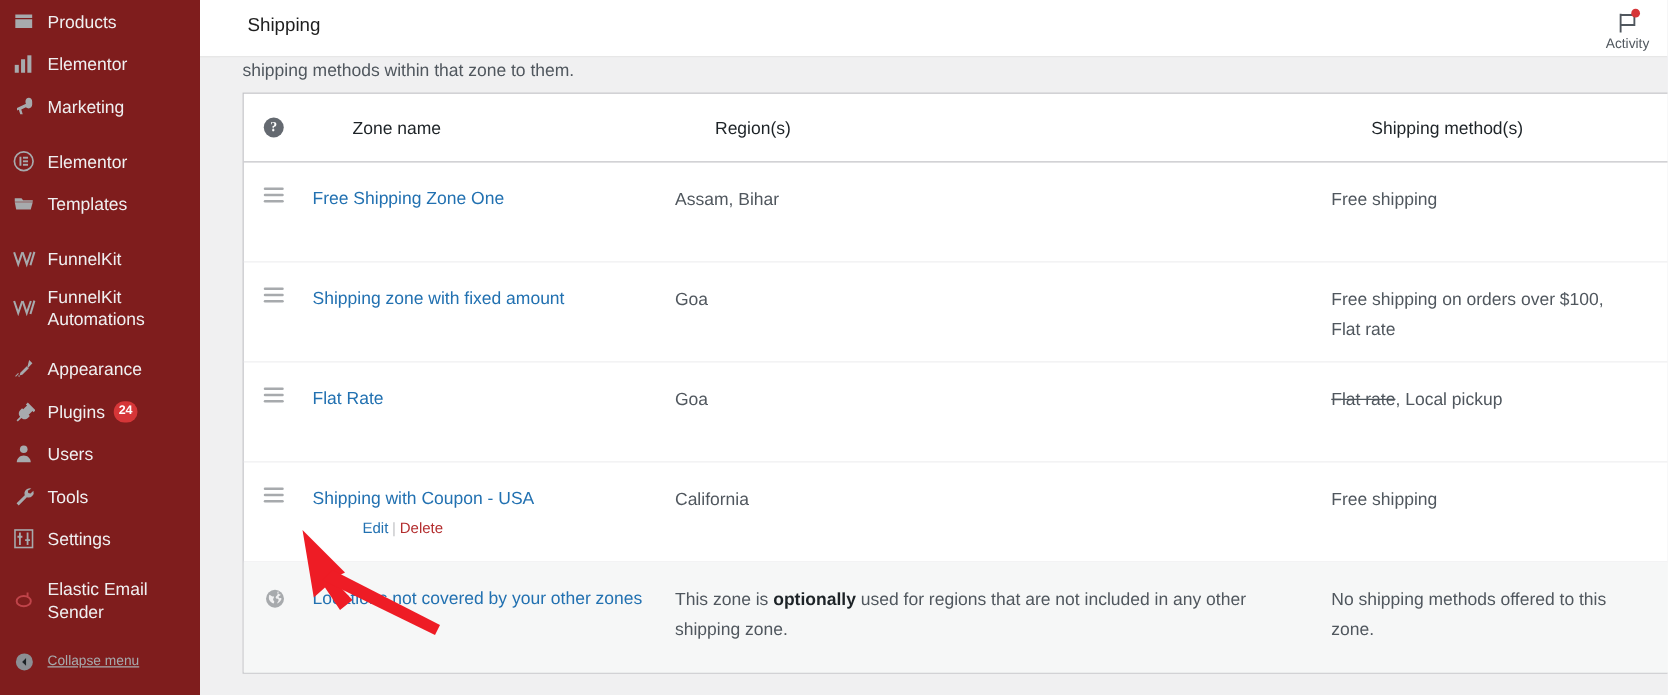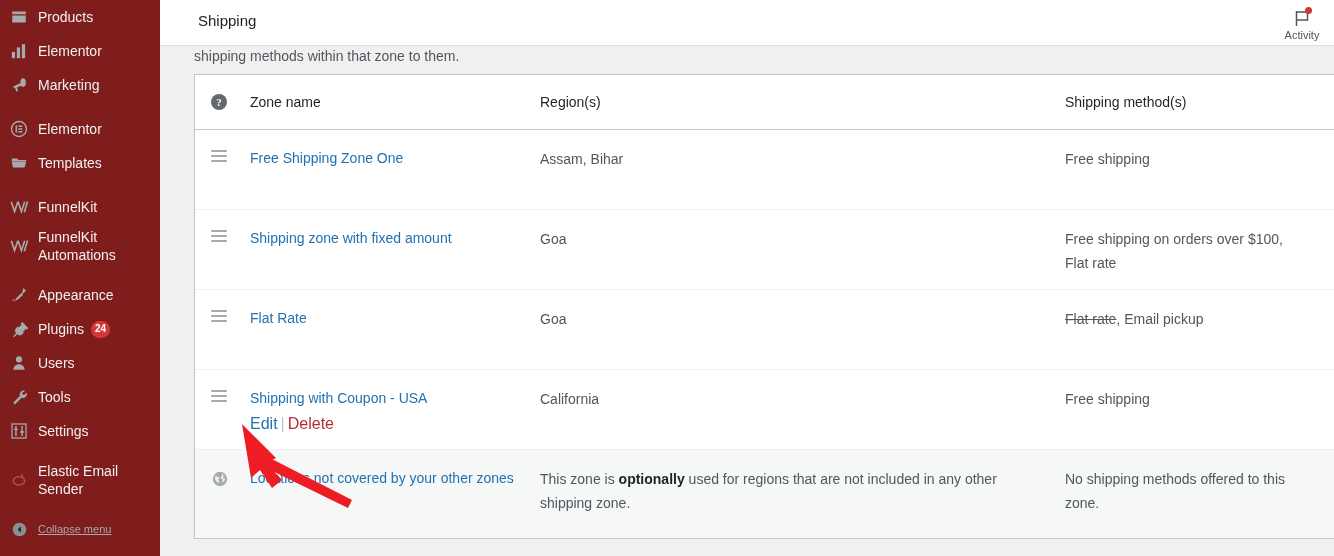--- a/index.html
+++ b/index.html
@@ -111,21 +111,21 @@
     min-height: 80px;
   }
   .z-body-row.worldwide {
     background: #f6f7f7;
     border-bottom: none;
     min-height: 88px;
   }
   .c-handle { width: 55px; flex: 0 0 55px; padding-top: 20px; padding-left: 16px; }
   .z-head .c-handle { padding-top: 0; }
   .c-name   { width: 290px; flex: 0 0 290px; padding-top: 18px; }
-  .z-head .c-name { padding-top: 0; }
+  .z-head .c-name { padding-top: 0; margin-left: 32px; }
   .c-region { width: 525px; flex: 0 0 525px; padding-top: 18px; padding-right: 24px; }
   .z-head .c-region { padding-top: 0; }
   .c-method { flex: 1 1 auto; padding-top: 18px; padding-right: 16px; }
   .z-head .c-method { padding-top: 0; }
 
   .th-text { font-size: 14px; color: #1d2327; }
   .help-icon {
     width: 16px; height: 16px; border-radius: 50%;
     background: #646970; color: #fff;
     font-size: 11px; font-weight: bold;
@@ -141,22 +141,23 @@
   .drag-handle span:last-child { margin-bottom: 0; }
   .globe-icon { width: 18px; height: 18px; color: #8c8f94; }
   .globe-icon svg { display: block; }
 
   .zone-link {
     font-size: 14px; color: #2271b1;
     text-decoration: none; cursor: pointer;
     line-height: 1.5;
   }
   .row-actions {
-    margin-top: 6px; font-size: 16px; color: #50575e;
+    margin-top: 6px; font-size: 12px; color: #50575e;
     visibility: hidden;
+    margin-left: 40px;
   }
   .row-actions.visible { visibility: visible; }
   .row-actions a { text-decoration: none; cursor: pointer; }
   .act-edit { color: #2271b1; }
   .act-sep { color: #c3c4c7; padding: 0 3px; }
   .act-delete { color: #b32d2e; }
   .cell-text { font-size: 14px; color: #50575e; line-height: 1.7; }
   .cell-text b { font-weight: bold; color: #1d2327; }
   .strike { text-decoration: line-through; }
 
@@ -402,21 +403,21 @@
               <span></span>
               <span></span>
               <span></span>
             </div>
         </div>
         <div class="c-name">
           <a class="zone-link">Flat Rate</a>
         </div>
         <div class="c-region cell-text">Goa</div>
         <div class="c-method cell-text">
-          <span class="strike">Flat rate</span><span>, Email pickup</span>
+          <span class="strike">Flat rate</span><span>, Local pickup</span>
         </div>
       </div>
 
       <div class="z-row z-body-row">
         <div class="c-handle">
           <div class="drag-handle">
               <span></span>
               <span></span>
               <span></span>
             </div>

